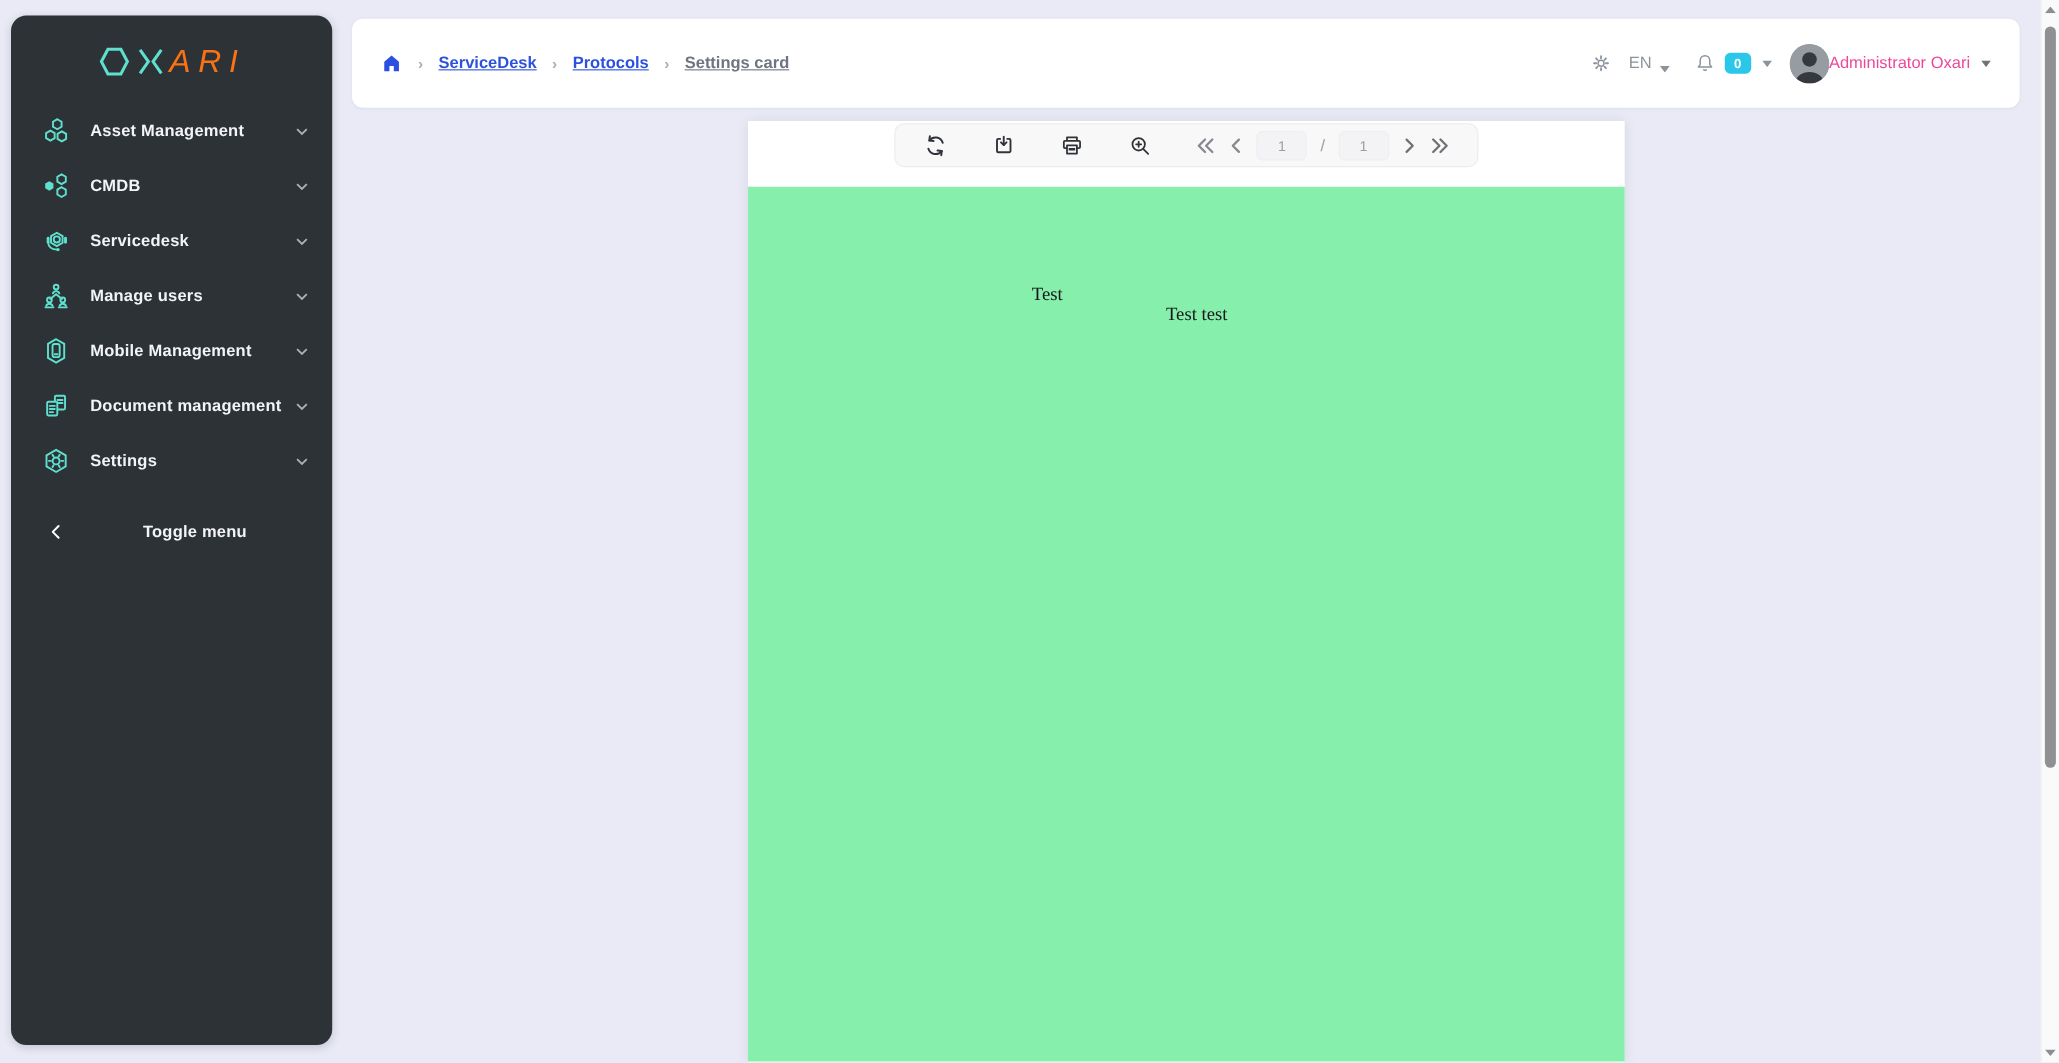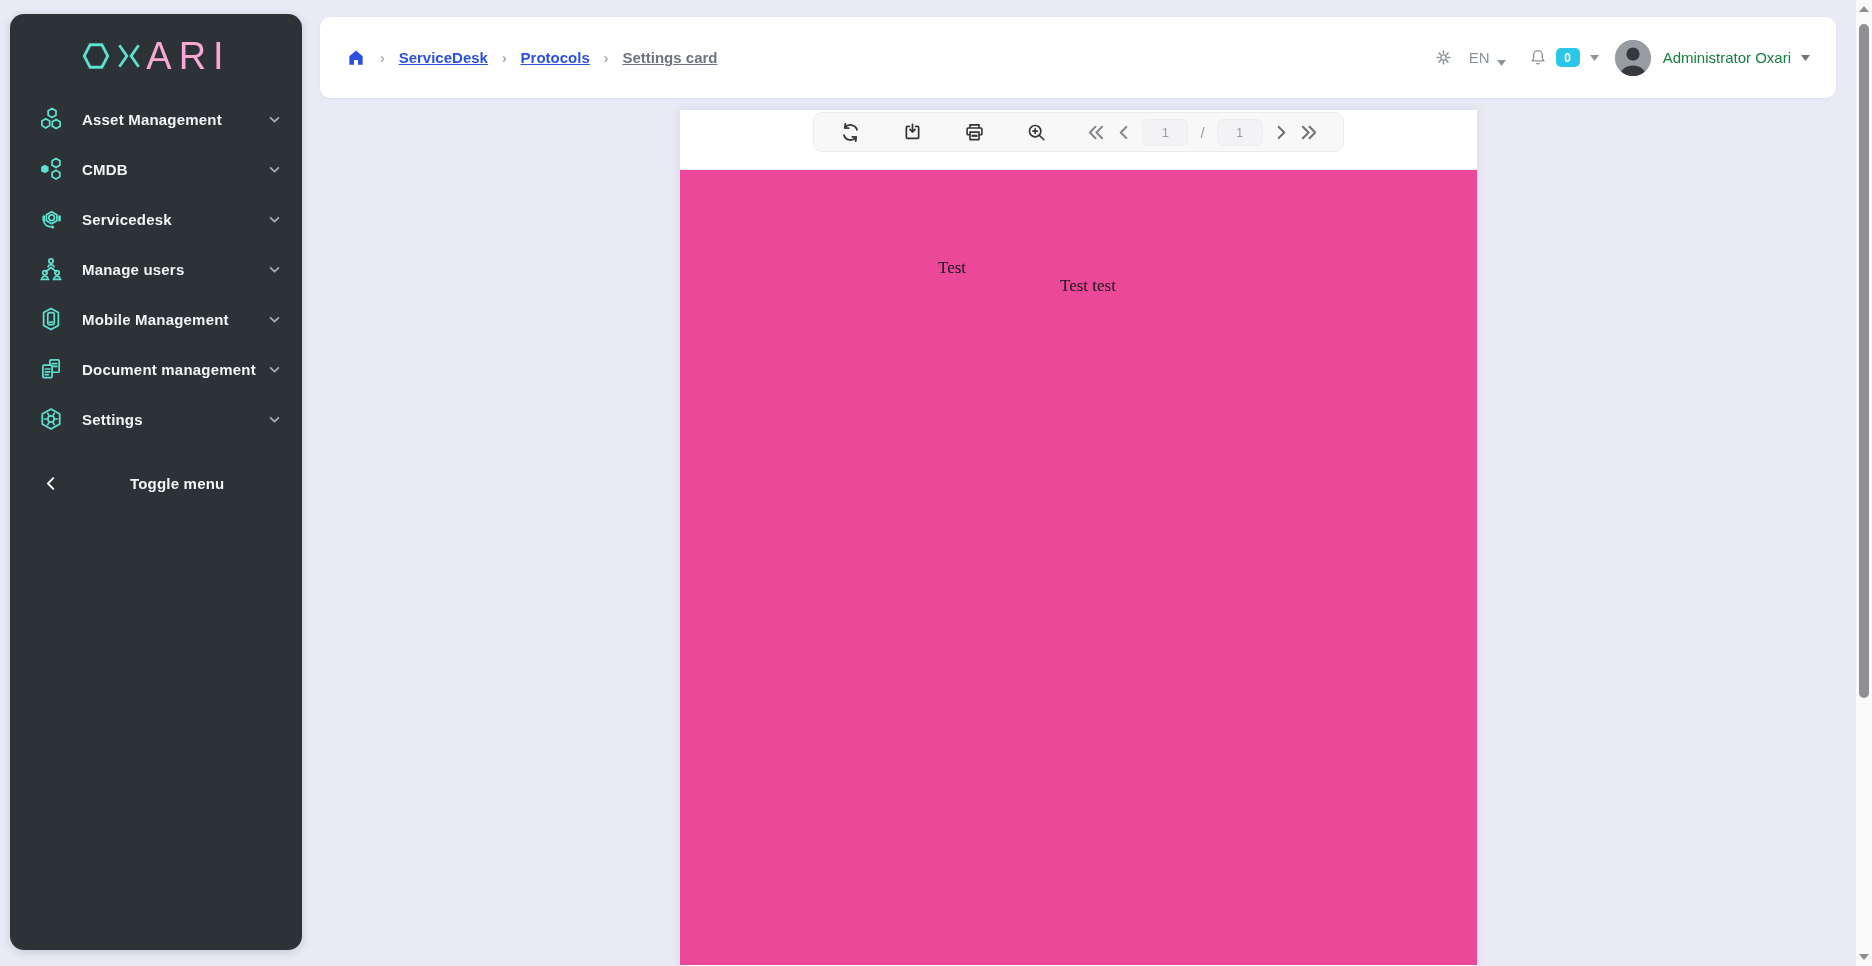--- a/index.html
+++ b/index.html
@@ -15,22 +15,22 @@
   
   .sidebar {
     position:absolute; left:10px; top:14px; width:292px; height:936px;
     background:#2d3237; border-radius:14px; box-shadow:0 2px 8px rgba(40,44,70,.18);
   }
   .logo-row {
     display:flex; align-items:center; justify-content:center;
     height:56px; margin-top:14px; color:#5fe0ce;
   }
   .logo-tail {
-    font-size:38px; letter-spacing:7px; font-weight:500; color:#f9a8d4;
-    margin-left:4px; line-height:1;
+    font-size:29px; letter-spacing:7px; font-weight:500; color:#f97316;
+    margin-left:4px; line-height:1;font-style:italic;
   }
   .nav { margin-top:10px; }
   .nav-item {
     display:flex; align-items:center; height:50px; padding:0 22px 0 28px;
     cursor:pointer;
   }
   .nav-icon { width:26px; height:26px; flex:none; color:#5fe0ce; display:flex; align-items:center; justify-content:center; }
   .nav-label { margin-left:18px; font-size:15px; font-weight:700; color:#f2f4f6; flex:1; letter-spacing:.2px; }
   .nav-caret { color:#ccd1d6; opacity:.8; }
   .toggle-item { margin-top:14px;gap:48px; }
@@ -55,21 +55,21 @@
   .badge {
     min-width:24px; height:19px; background:#2bc7e8; border-radius:5px;
     color:#fff; font-size:12px; font-weight:700;
     display:flex; align-items:center; justify-content:center; padding:0 7px;
   }
   .ta-caret { display:flex; cursor:pointer; margin-left:10px; }
   .avatar {
     width:36px; height:36px; border-radius:50%; background:#979da3;
     overflow:hidden; margin-left:16px; flex:none; cursor:pointer;
   }
-  .user-name { margin-left:12px; font-size:15px; color:#15803d; cursor:pointer; white-space:nowrap; }
+  .user-name { font-size:15px; color:#ec4899; cursor:pointer; white-space:nowrap; }
 
   
   .viewer {
     position:absolute; left:680px; top:110px; width:797px; height:856px;
     background:#ffffff; box-shadow:0 0 10px rgba(50,55,90,.10);
   }
   .viewer-strip { height:60px; border-bottom:1px solid #efeff3; display:flex; justify-content:center; }
   .doc-toolbar {
     margin-top:2px; height:40px; background:#f8f8f9; border:1px solid #ececef;
     border-radius:9px; display:flex; align-items:center; padding:0 24px;
@@ -77,21 +77,21 @@
   .tb-btn { width:24px; height:24px; color:#303438; display:flex; align-items:center; justify-content:center; cursor:pointer; margin-right:38px; }
   .pag { display:flex; align-items:center; gap:12px; }
   .pag-btn { display:flex; align-items:center; justify-content:center; cursor:pointer; color:#85898f; }
   .pag-btn.dark { color:#6e7278; }
   .page-input {
     width:46px; height:27px; background:#f3f3f5; border:1px solid #eeeef1; border-radius:6px;
     text-align:center; font-size:13px; color:#9aa0a6; font-family:"Liberation Sans",sans-serif; outline:none;
   }
   .page-sep { color:#9aa0a6; font-size:15px; }
 
-  .doc-page { position:relative; height:795px; background:#ec4899; font-family:"Liberation Serif", serif; color:#15171a;padding-left:46px; }
+  .doc-page { position:relative; height:795px; background:#86efac; font-family:"Liberation Serif", serif; color:#15171a;padding-left:46px; }
   .doc-line1 { position:absolute; left:258px; top:88px; font-size:17px; }
   .doc-line2 { position:absolute; left:380px; top:106px; font-size:17px; }
 
   
   .scrollbar {
     position:absolute; right:0; top:0; width:17px; height:966px;
     background:#fafafb; border-left:1px solid #ececf0;
   }
   .sb-arrow { position:absolute; left:3px; color:#8a8f94; cursor:pointer; }
   .sb-up { top:6px; }

